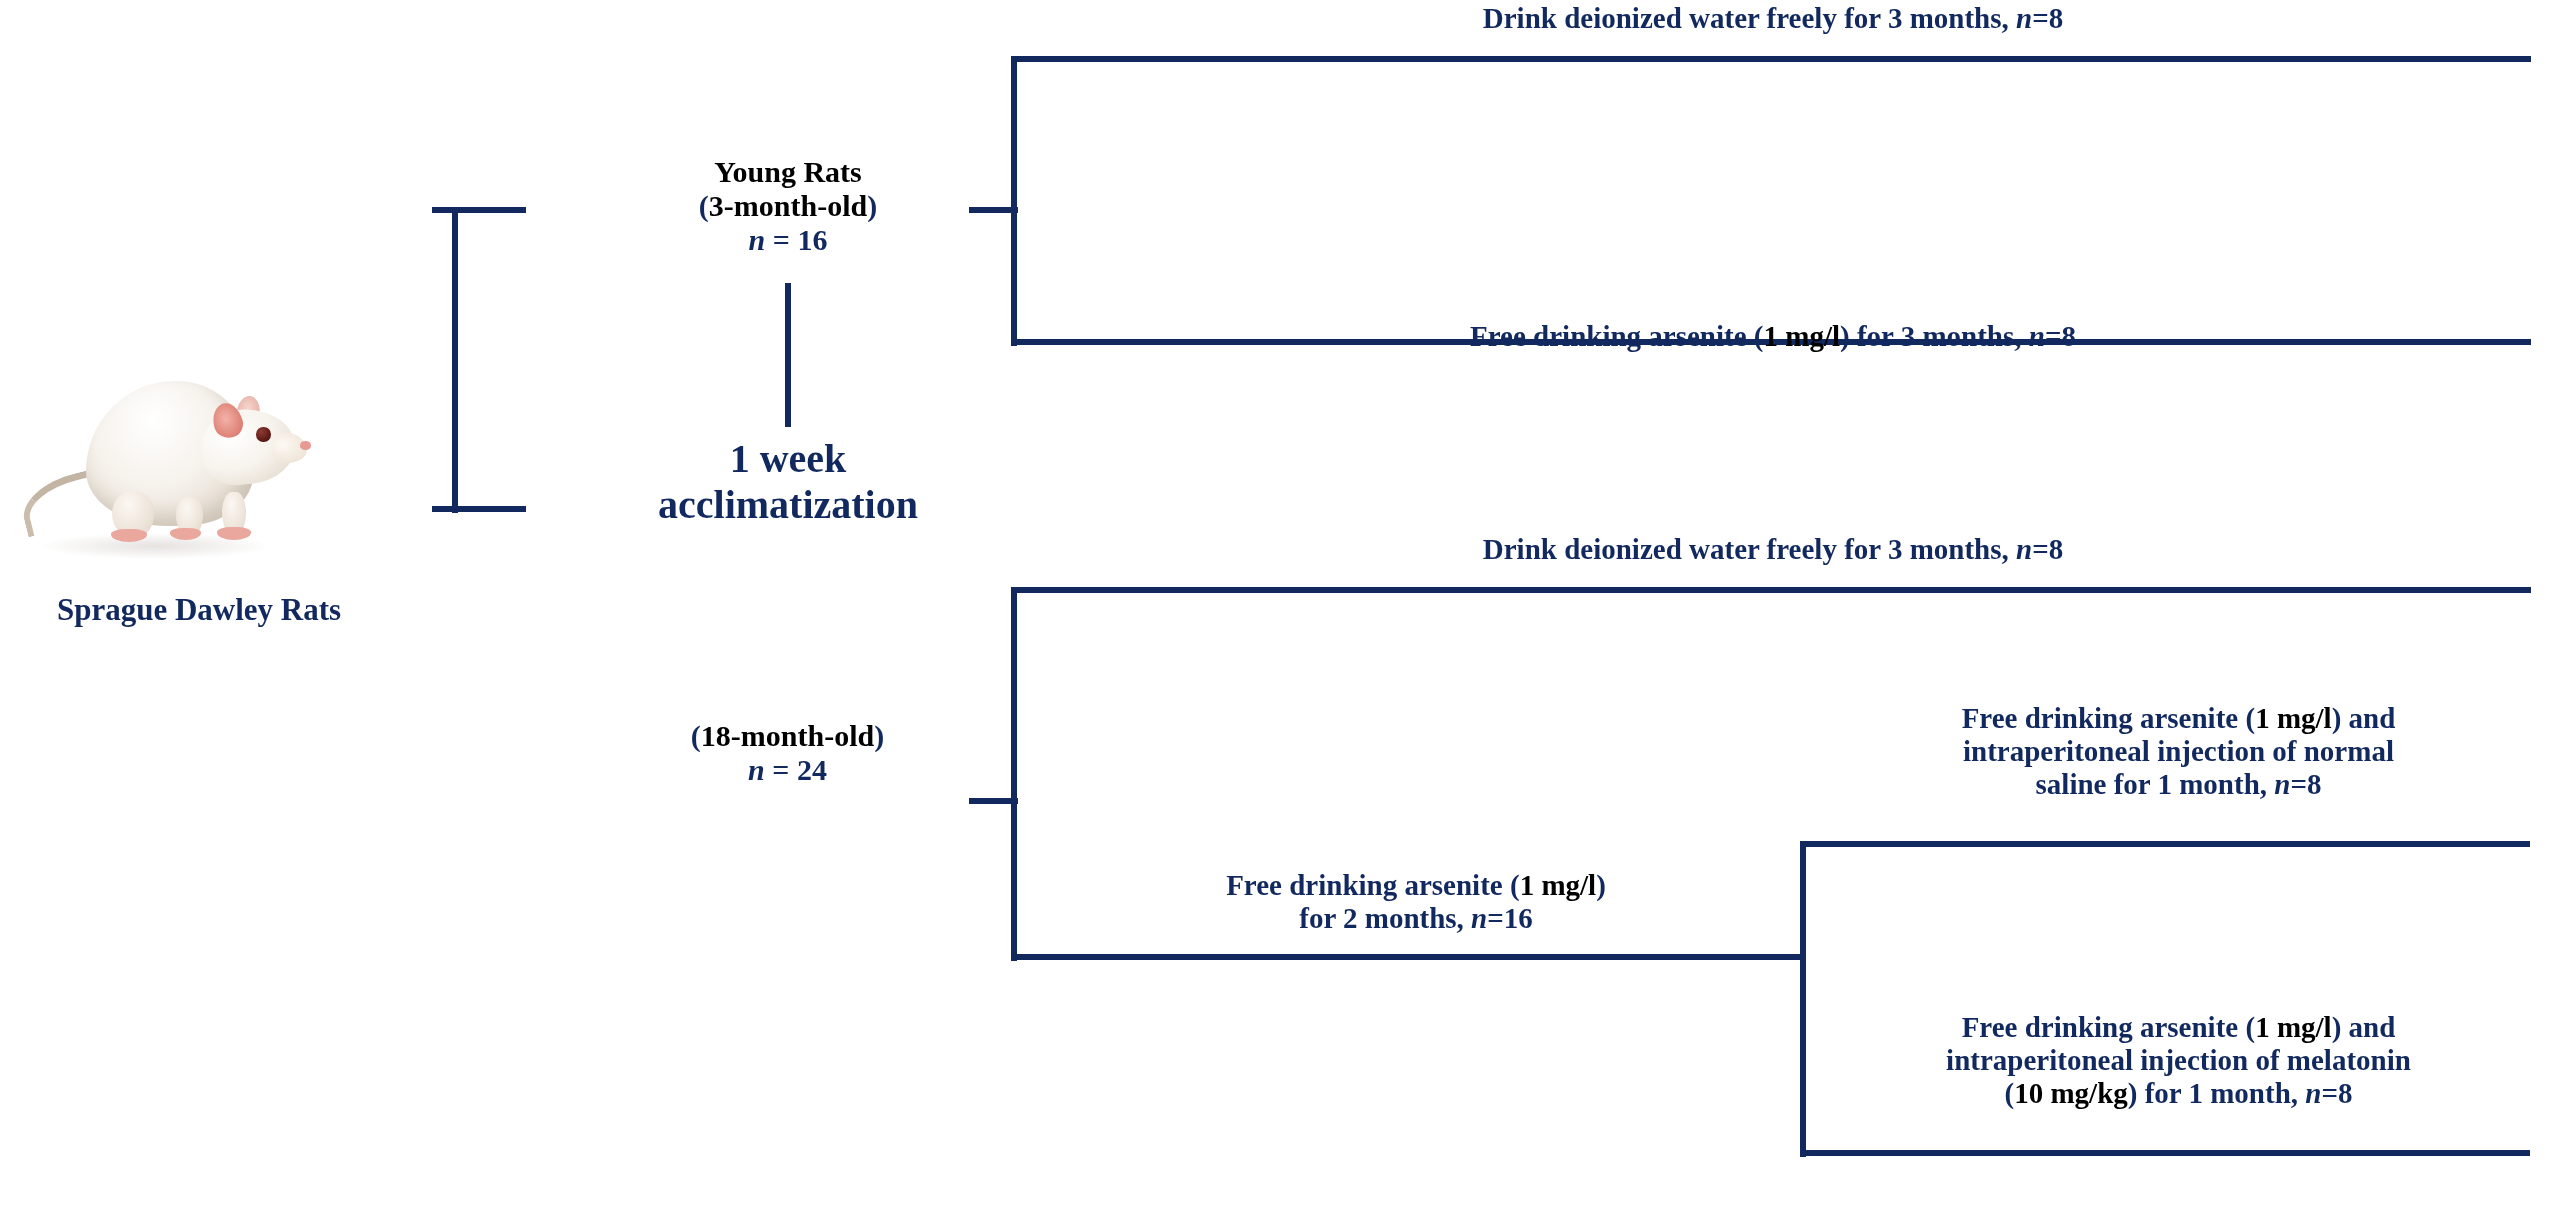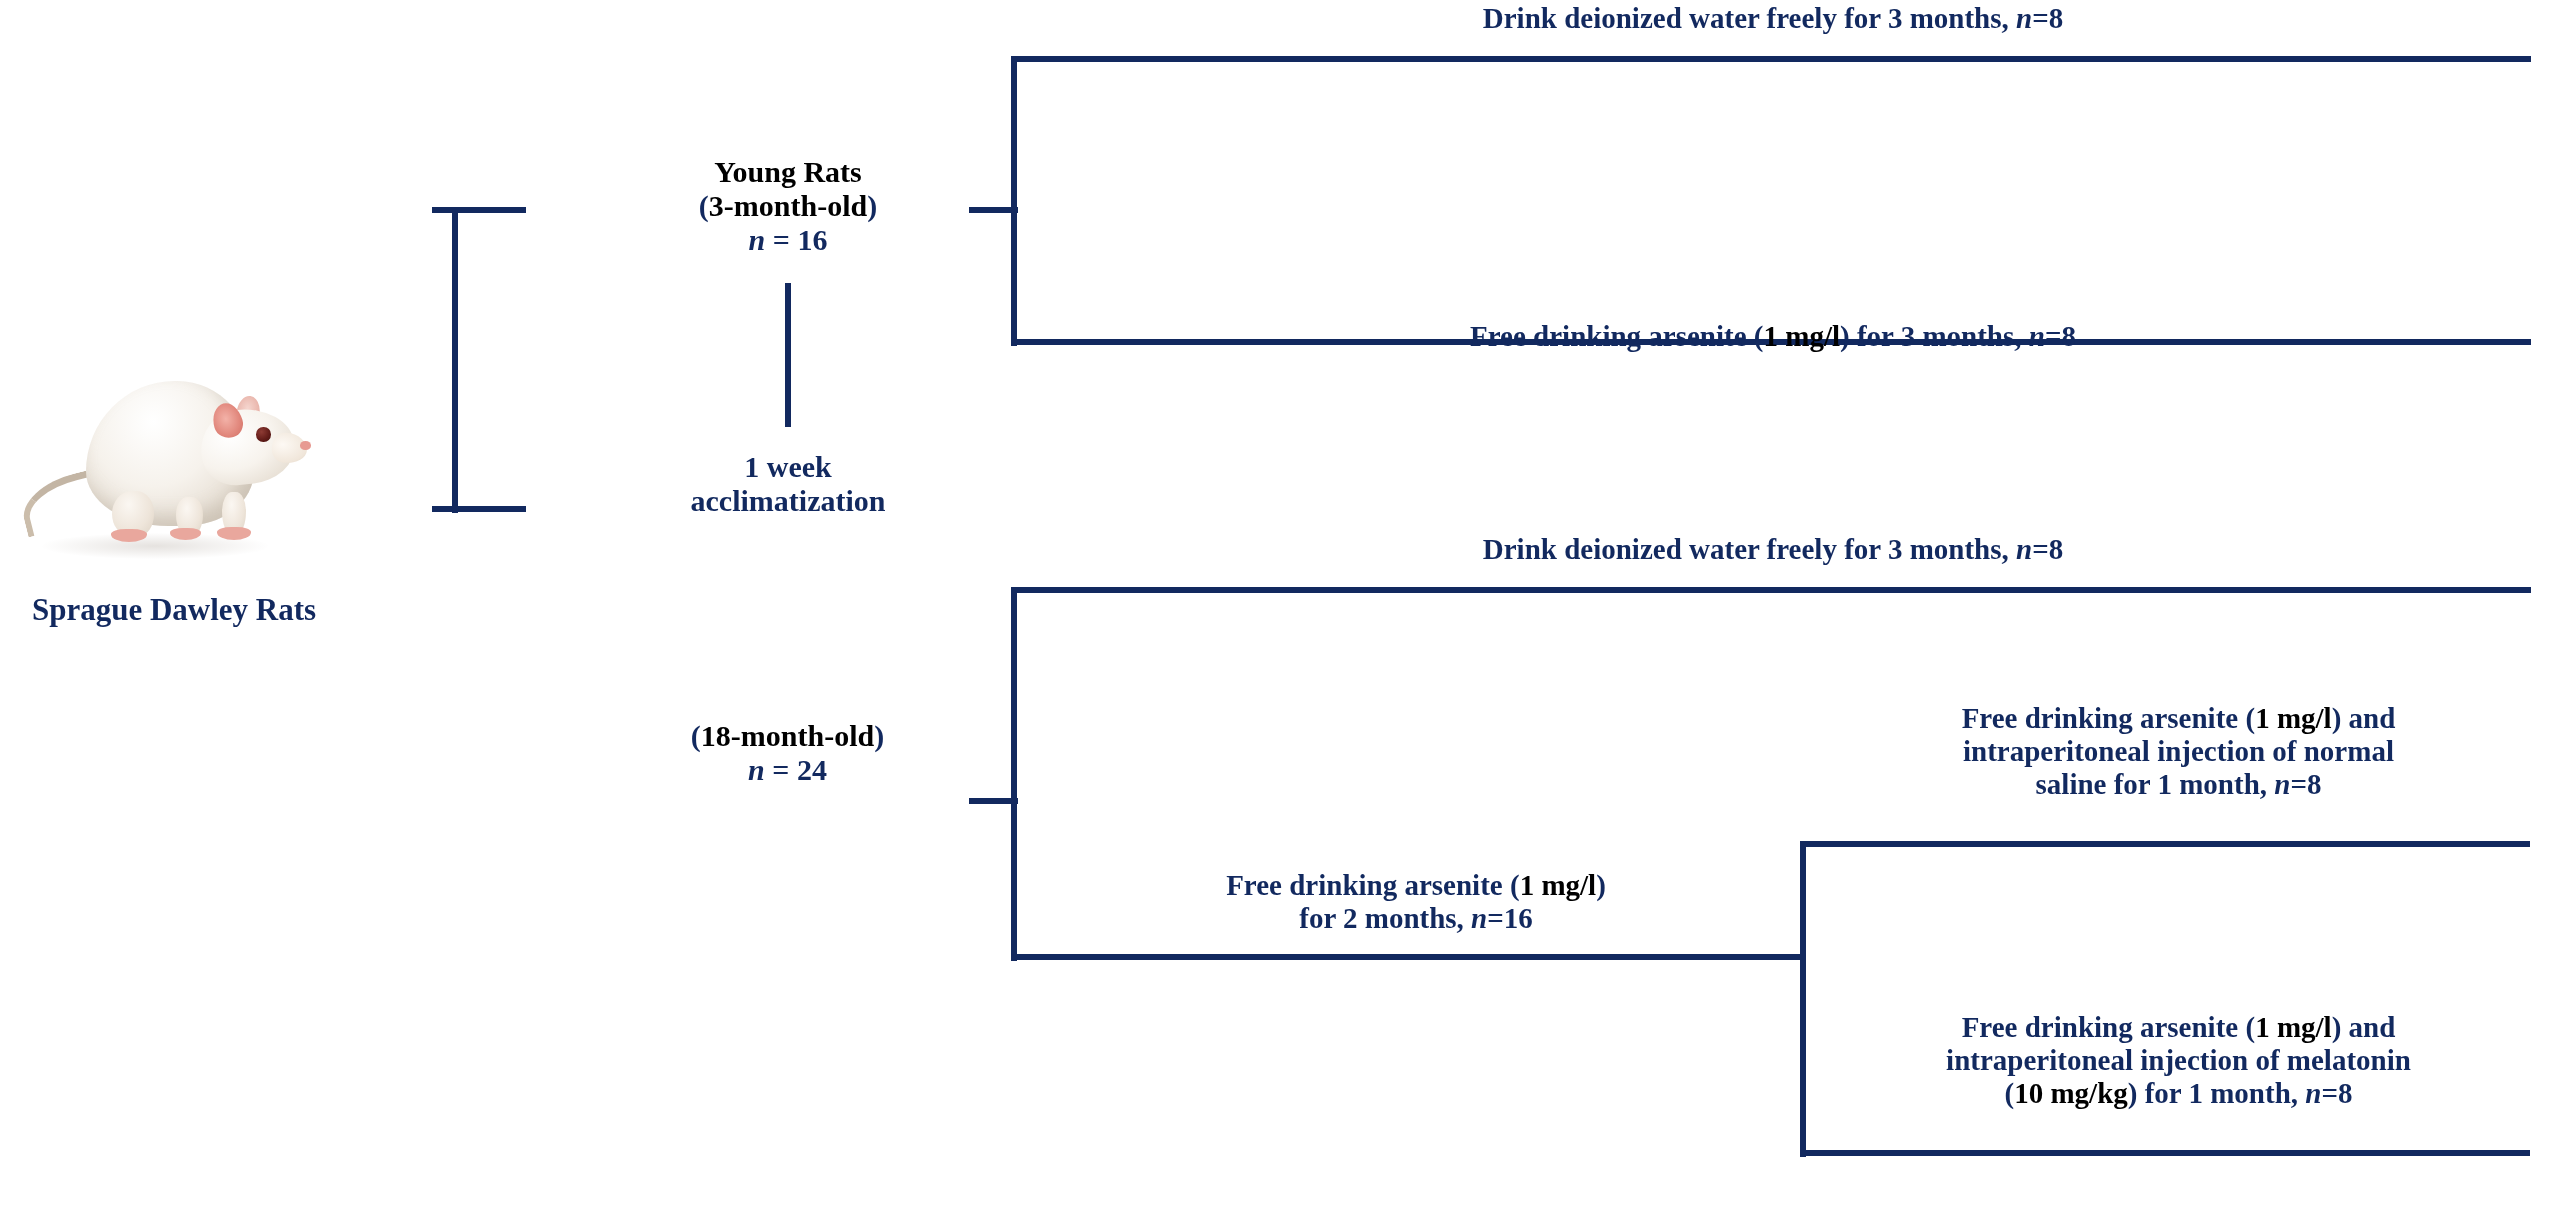--- a/index.html
+++ b/index.html
@@ -162,21 +162,21 @@
     <div class="rat-ear"></div>
     <div class="rat-snout"></div>
     <div class="rat-eye"></div>
     <div class="rat-nose"></div>
     <div class="rat-leg front"></div>
     <div class="rat-foot f3"></div>
     <div class="rat-foot f2"></div>
     <div class="rat-foot f1"></div>
   </div>
 
-  <div class="txt ctr" style="left:0px; top:592px; width:348px; font-size:31px;">Sprague Dawley Rats</div>
+  <div class="txt ctr" style="left:0px; top:592px; width:348px; font-size:31px;padding-left:25px;">Sprague Dawley Rats</div>
 
   <div class="line-v" style="left:452px; top:207px; height:306px;"></div>
   <div class="line-h" style="left:432px; top:207px; width:23px;"></div>
   <div class="line-h" style="left:432px; top:506px; width:23px;"></div>
   <div class="line-h" style="left:452px; top:207px; width:74px;"></div>
   <div class="line-h" style="left:452px; top:506px; width:74px;"></div>
 
   <div class="txt ctr wrap" style="left:614px; top:155px; width:348px; font-size:30px;">
     <div class="red">Young Rats</div>
     <div>
@@ -195,21 +195,21 @@
 
   <div class="txt ctr" style="left:985px; top:2.3px; width:1576px; font-size:29px;">
     <span>Drink deionized water freely for 3 months, </span><span class="ital">n</span><span>=8</span>
   </div>
 
   <div class="txt ctr" style="left:985px; top:290px; width:1576px; font-size:29px;margin-top:30px;">
     <span>Free drinking arsenite (</span><span class="red">1 mg/l</span><span>) for 3 months, </span><span class="ital">n</span><span>=8</span>
   </div>
 
   <div class="line-v" style="left:785px; top:283px; height:144px;"></div>
-  <div class="txt ctr wrap" style="left:614px; top:450px; width:348px; font-size:30px;">
+  <div class="txt ctr wrap" style="left:614px; top:436px; width:348px; font-size:40px;">
     <div>1 week</div>
     <div>acclimatization</div>
   </div>
 
   <div class="txt ctr wrap" style="left:602px; top:719px; width:371px; font-size:30px;">
     <div>
       <span class="navy">(</span><span class="red">18-month-old</span><span class="navy">)</span>
     </div>
     <div class="navy">
       <span class="ital">n</span><span> = </span><span>24</span>

